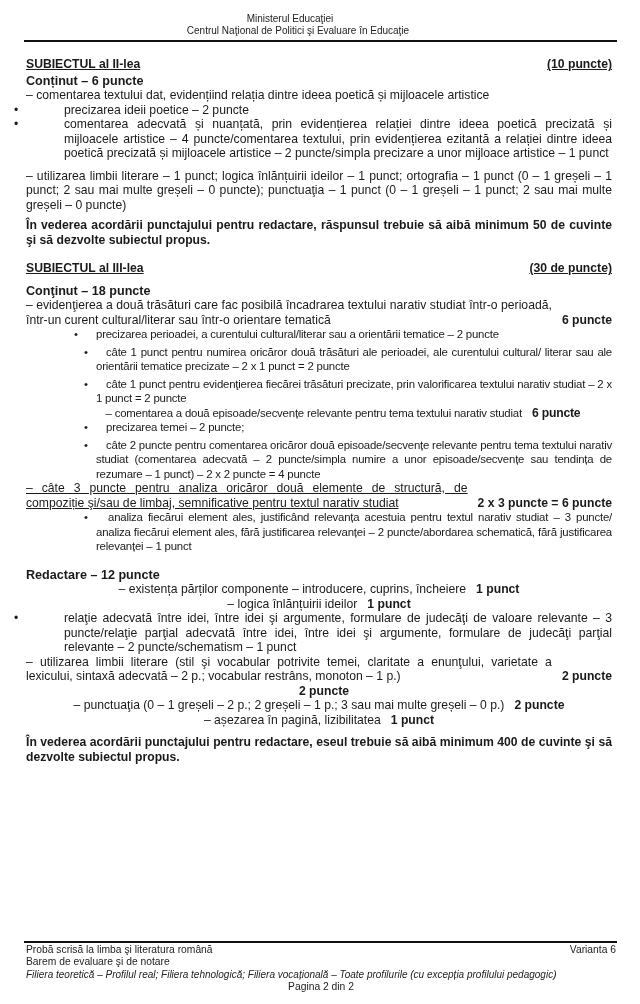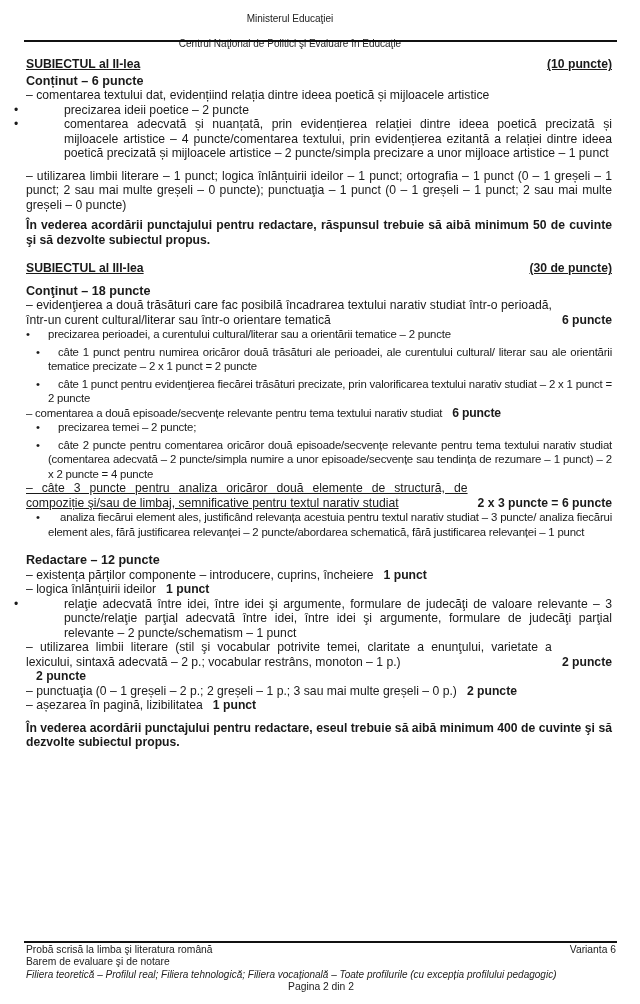--- a/index.html
+++ b/index.html
@@ -5,41 +5,41 @@
   html, body { margin:0; padding:0; background:#ffffff; }
   body { width:640px; height:1004px; position:relative; overflow:hidden;
          font-family:"Liberation Sans", sans-serif; color:#1a1a1a; }
   .page { position:absolute; left:0; top:0; width:640px; height:1004px; }
   .hdr { position:absolute; left:0; width:580px; text-align:center; font-size:10px; line-height:12px; color:#222; }
   .rule { position:absolute; left:24px; width:593px; border-top:2px solid #111; }
   .content { position:absolute; left:26px; width:586px; top:57px; font-size:12.2px; line-height:14.5px; }
   .subj { display:flex; justify-content:space-between; font-weight:bold; text-decoration:underline; margin-bottom:2px; }
   .h { font-weight:bold; font-size:12.6px; margin-top:0; }
   p { margin:0; text-align:justify; }
-  .row { display:flex; justify-content:flex-start; align-items:flex-end; }
+  .row { display:flex; justify-content:center; align-items:flex-end; }
   .row .pts { font-weight:bold; white-space:nowrap; padding-left:10px; }
   .ind { padding-left:22px; text-align:justify; }
   .ind2 { padding-left:38px; text-align:justify; }
   .bul { position:relative; }
   .bul::before { content:"•"; position:absolute; left:-12px; }
   .note { font-weight:bold; text-align:justify; }
   .gap6 { height:6px; } .gap8 { height:8px; } .gap14{height:14px;}
   .foot { position:absolute; left:26px; width:590px; top:944px; font-size:10.3px; line-height:12.3px; color:#222; }
   .foot .r1 { display:flex; justify-content:space-between; }
   .foot .it { font-style:italic; font-size:10px; }
   .foot .c { text-align:center; }
-  .tight { font-size:11.4px; letter-spacing:-0.2px; }
+  .tight { font-size:11.4px; letter-spacing:-0.2px;margin-left:48px; }
 </style>
 </head>
 <body>
 
 <div class="page">
 
   <div class="hdr" style="top:13px;">Ministerul Educaţiei</div>
-  <div class="hdr" style="top:38px;">Centrul Naţional de Politici şi Evaluare în Educaţie</div>
+  <div class="hdr" style="top:25px;padding-left:8px;">Centrul Naţional de Politici şi Evaluare în Educaţie</div>
   <div class="rule" style="top:40px;"></div>
 
   <div class="content">
 
     <div class="subj">
       <span>SUBIECTUL al II-lea</span>
       <span>(10 puncte)</span>
     </div>
     <div class="h">Conținut – 6 puncte</div>
     <p>– comentarea textului dat, evidențiind relația dintre ideea poetică și mijloacele artistice</p>

